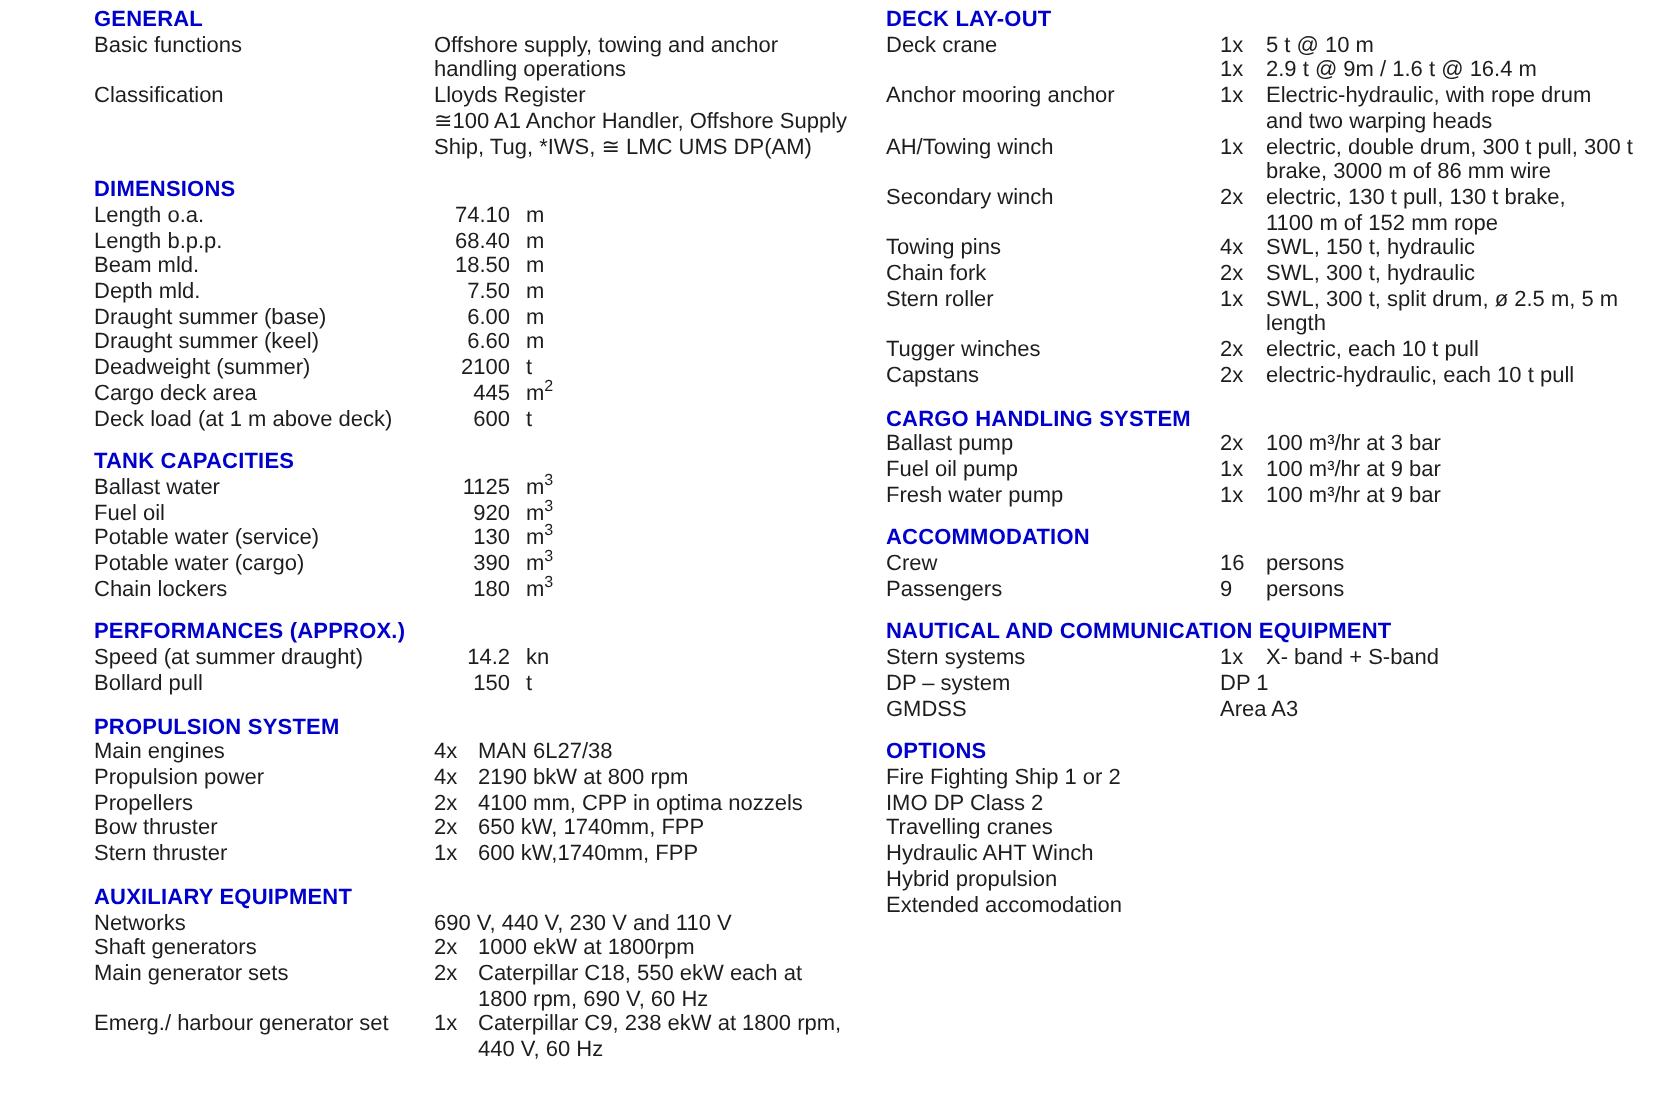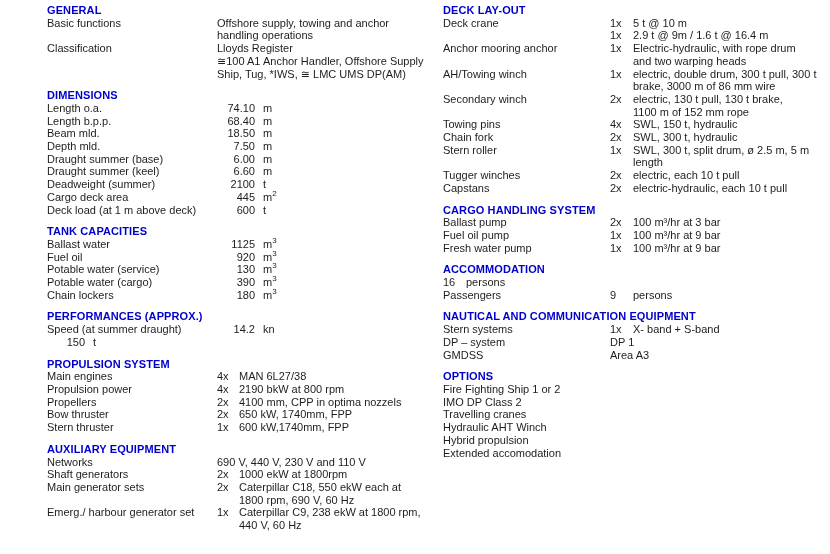--- a/index.html
+++ b/index.html
@@ -146,20 +146,21 @@
         </div>
       </div>
       <div class="section">
         <div class="section-heading" style="color: rgb(0, 0, 204);">PERFORMANCES (APPROX.)</div>
         <div class="spec-row">
           <span class="row-label">Speed (at summer draught)</span>
           <span class="num">14.2</span>
           <span class="unit">kn</span>
         </div>
         <div class="spec-row">
+          <span class="row-label">Bollard pull</span>
           <span class="num">150</span>
           <span class="unit">t</span>
         </div>
       </div>
       <div class="section">
         <div class="section-heading" style="color: rgb(0, 0, 204);">PROPULSION SYSTEM</div>
         <div class="spec-row">
           <span class="row-label">Main engines</span>
           <span class="qty">4x</span>
           <span class="value">MAN 6L27/38</span>
@@ -282,20 +283,21 @@
         </div>
         <div class="spec-row">
           <span class="row-label">Fresh water pump</span>
           <span class="qty">1x</span>
           <span class="value">100 m³/hr at 9 bar</span>
         </div>
       </div>
       <div class="section">
         <div class="section-heading" style="color: rgb(0, 0, 204);">ACCOMMODATION</div>
         <div class="spec-row">
+          <span class="row-label">Crew</span>
           <span class="qty">16</span>
           <span class="value">persons</span>
         </div>
         <div class="spec-row">
           <span class="row-label">Passengers</span>
           <span class="qty">9</span>
           <span class="value">persons</span>
         </div>
       </div>
       <div class="section">

